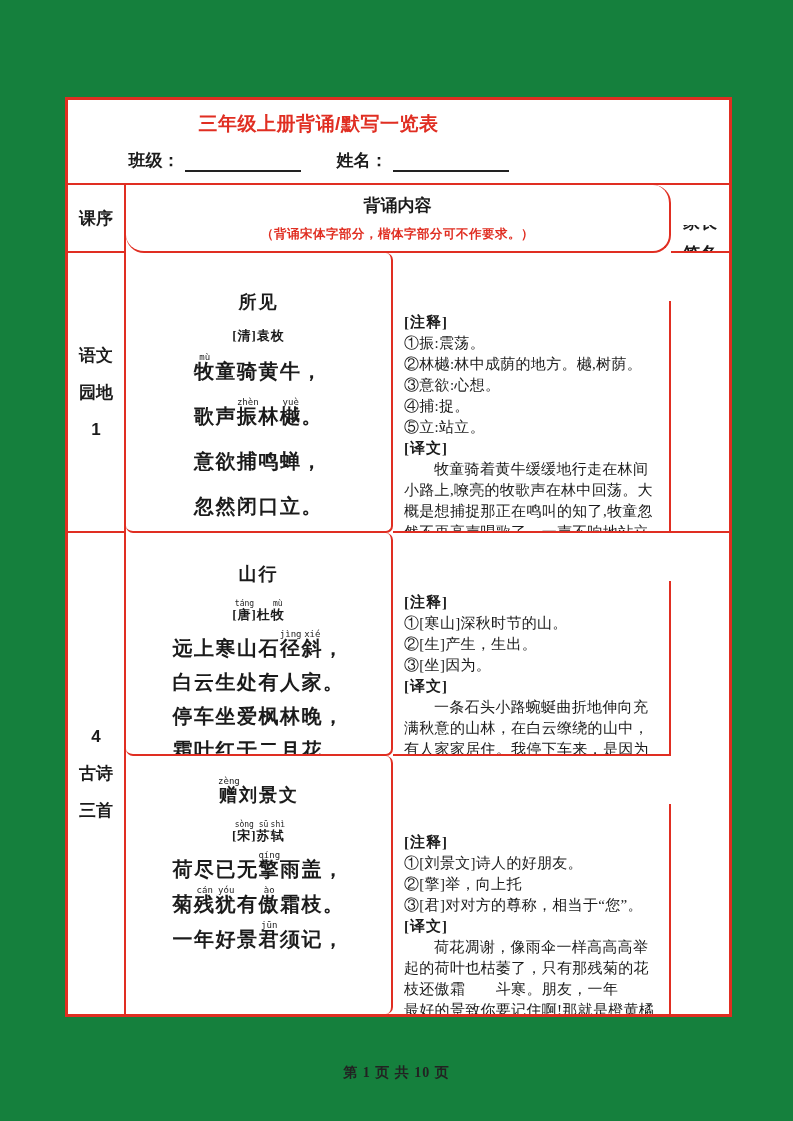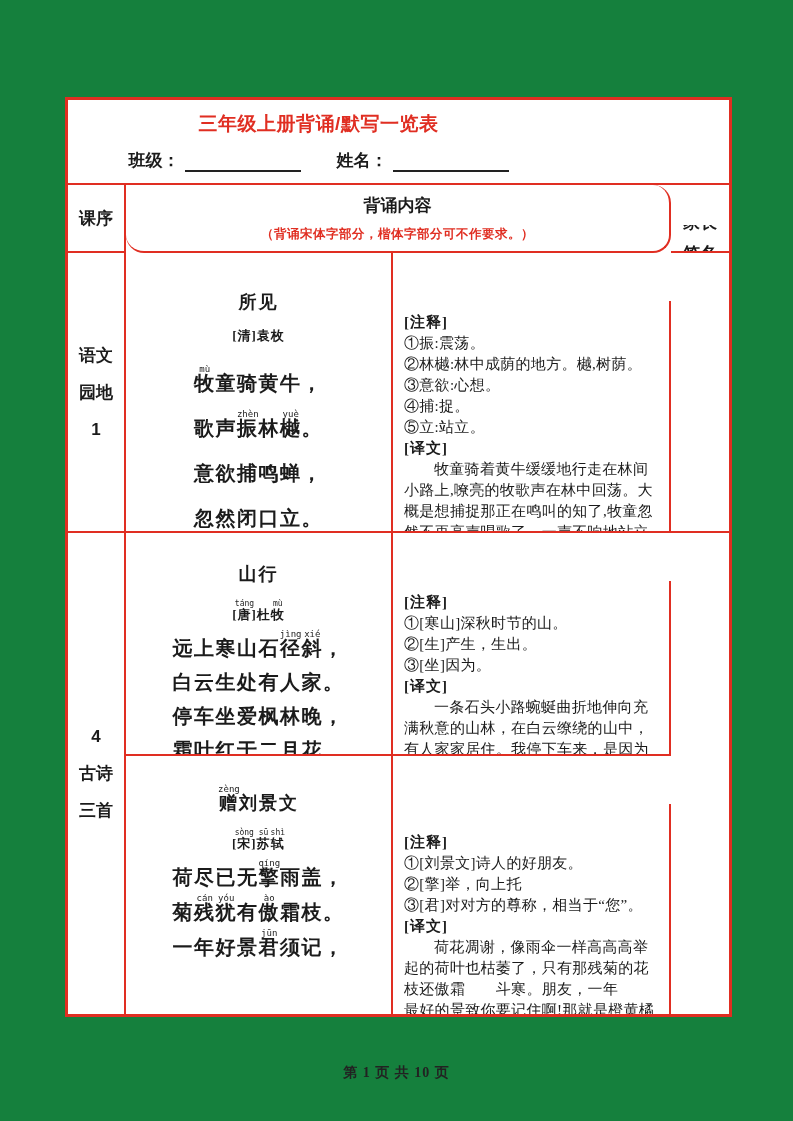--- a/index.html
+++ b/index.html
@@ -59,29 +59,29 @@
   .h-parent{grid-column:4;grid-row:2;display:flex;flex-direction:column;justify-content:center;align-items:center;
     font-family:"Liberation Sans", sans-serif;font-weight:bold;font-size:17px;line-height:31px;margin-top:40px;}
 
   
   .lesson-cell{display:flex;flex-direction:column;justify-content:center;align-items:center;
     font-family:"Liberation Sans", sans-serif;font-weight:bold;font-size:17px;line-height:37px;}
   .lesson-a{grid-column:1;grid-row:3;}
   .lesson-b{grid-column:1;grid-row:4/6;}
 
   
-  .poem-cell{text-align:center;}
+  .poem-cell{text-align:center;border-radius:7px;}
   .poem-a{grid-column:2;grid-row:3;padding-top:36px;}
   .poem-b1{grid-column:2;grid-row:4;padding-top:28px;}
-  .poem-b2{grid-column:2;grid-row:5;padding-top:29px;}
+  .poem-b2{grid-column:2;grid-row:5;padding-top:21px;}
   .poem-title{font-size:18px;font-weight:bold;line-height:26px;letter-spacing:2px;}
   .poem-author{font-size:13px;font-weight:bold;margin-top:12px;line-height:18px;letter-spacing:1px;}
   .poem-line{font-size:20px;font-weight:bold;letter-spacing:1.5px;}
   .poem-a .poem-line{line-height:45px;}
-  .poem-a .poem-lines{margin-top:16px;}
+  .poem-a .poem-lines{margin-top:4px;}
   .poem-b1 .poem-line,.poem-b2 .poem-line{line-height:34px;}
   .poem-b1 .poem-lines,.poem-b2 .poem-lines{margin-top:6px;}
   ruby{ruby-position:over;}
   rt{font-size:9px;font-weight:normal;letter-spacing:0;font-family:"DejaVu Sans Mono", monospace;}
   .poem-author rt{font-size:8px;}
 
   
   .notes-cell{padding:11px 8px 0 11px;font-size:15px;line-height:21px;text-align:left;margin-top:48px;}
   .notes-a{grid-column:3;grid-row:3;}
   .notes-b1{grid-column:3;grid-row:4;}

